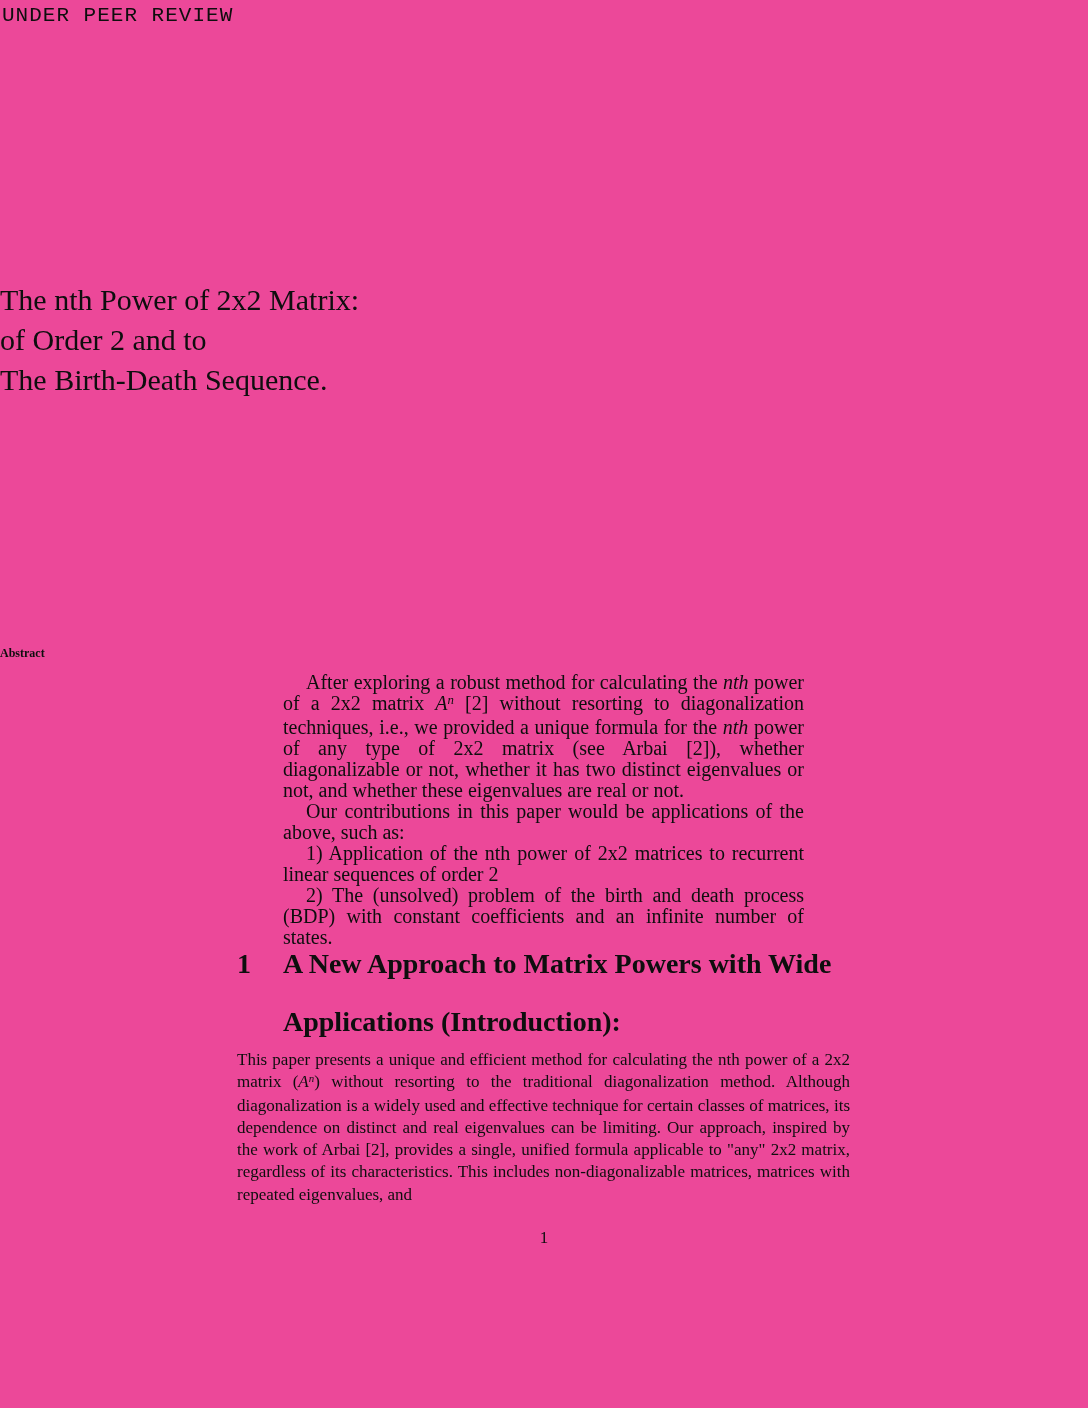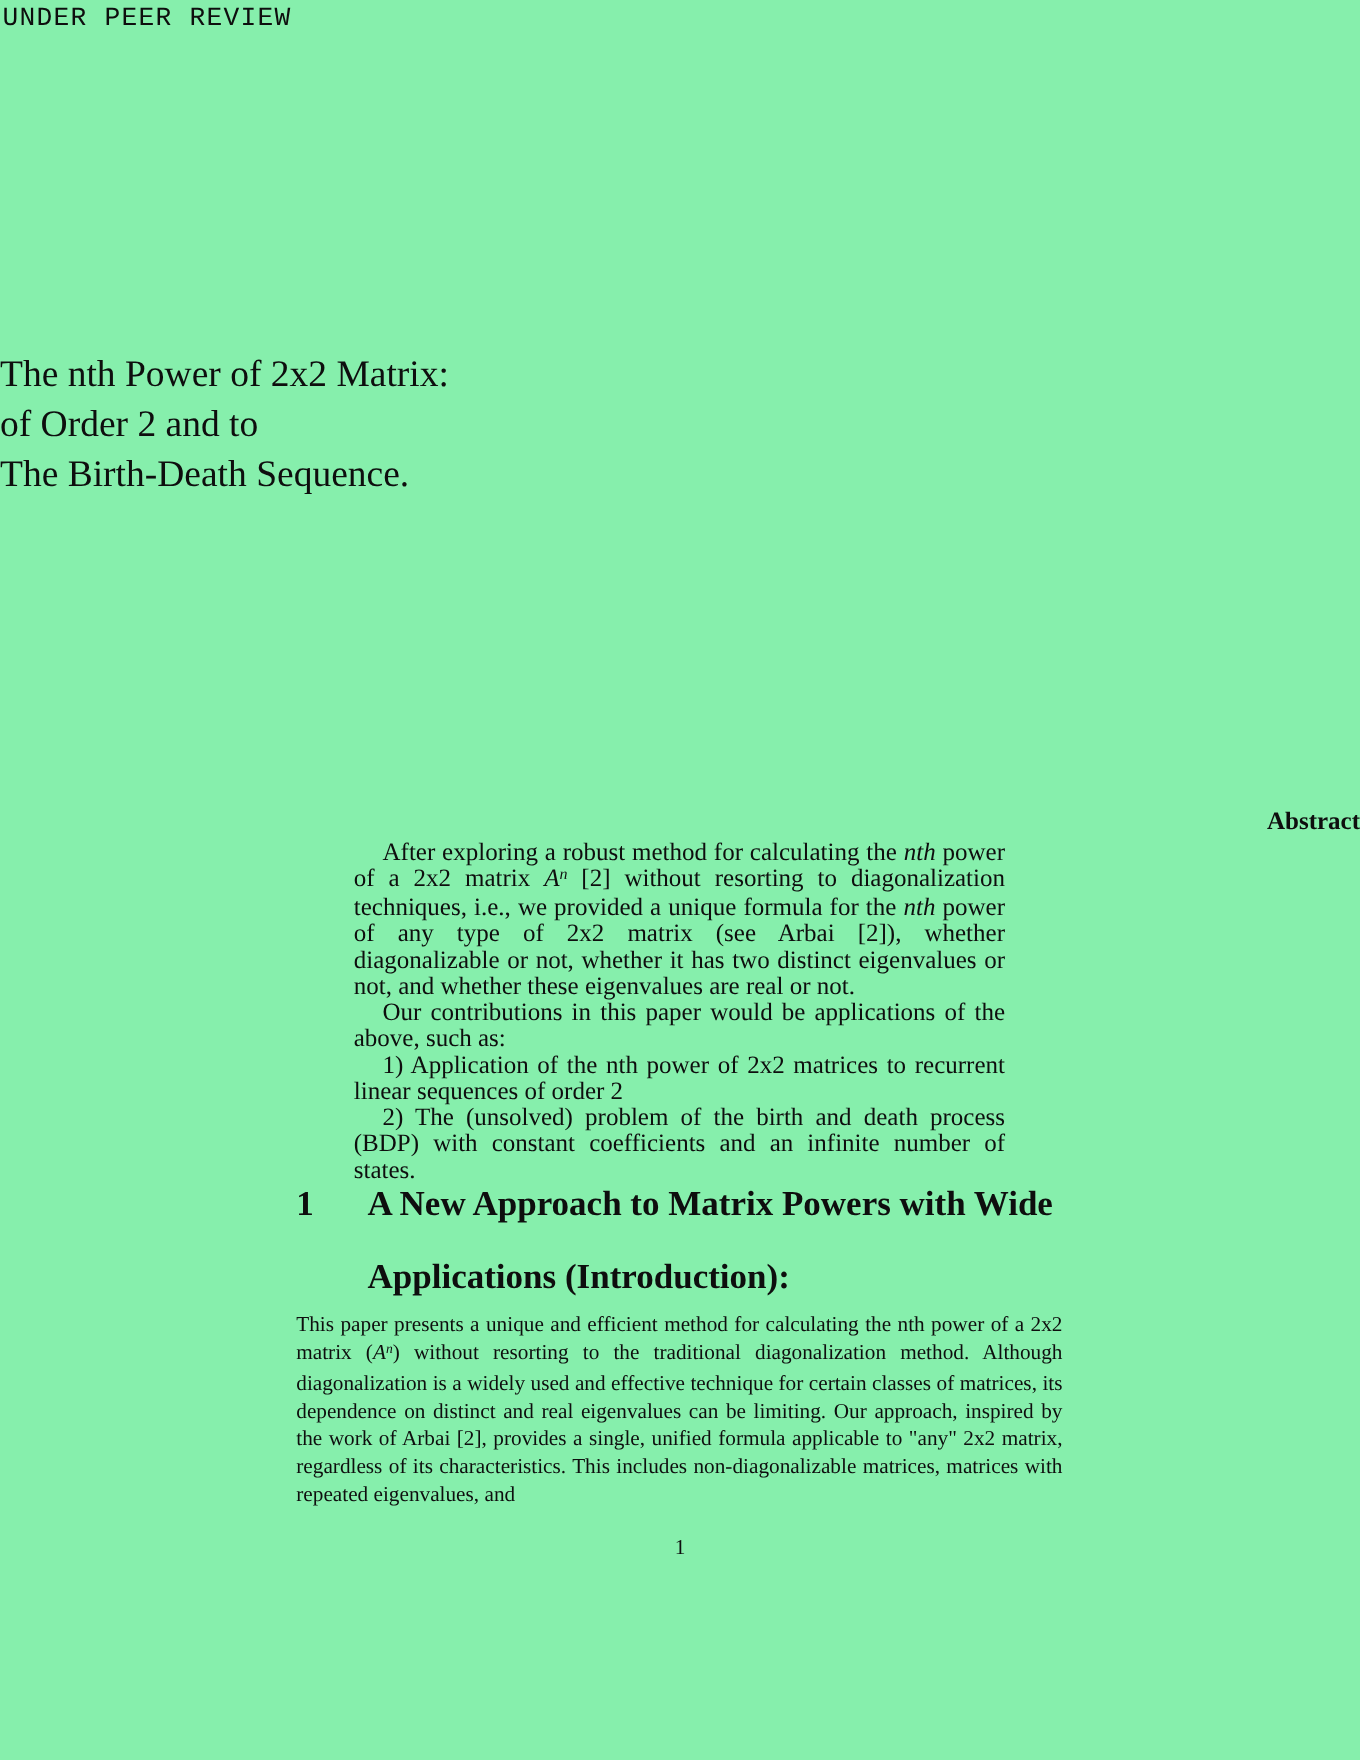--- a/index.html
+++ b/index.html
@@ -4,21 +4,21 @@
 <style>
   html, body {
     margin: 0;
     padding: 0;
     background: #ffffff;
   }
   .page {
     position: relative;
     width: 1088px;
     height: 1408px;
-    background: #86efac;
+    background: #ec4899;
     color: #0e0e0e;
     font-family: "Liberation Serif", serif;
     overflow: hidden;
   }
   .banner {
     position: absolute;
     top: 4px;
     left: 2px;
     font-family: "Liberation Mono", monospace;
     font-size: 21px;
@@ -32,23 +32,23 @@
     width: 100%;
     font-size: 30px;
     line-height: 40px;
   }
   .title-line { display: block; }
   .abstract-heading {
     position: absolute;
     top: 646px;
     left: 0;
     width: 100%;
-    text-align: right;
+    text-align: left;
     font-weight: bold;
-    font-size: 20px;
+    font-size: 12px;
   }
   .abstract-body {
     position: absolute;
     top: 672px;
     left: 283px;
     width: 521px;
     font-size: 20px;
     line-height: 21px;
     text-align: justify;
   }
@@ -64,21 +64,21 @@
     display: flex;
     font-weight: bold;
     font-size: 28px;
     line-height: 36px;
   }
   .sec-num {
     width: 46px;
     flex: 0 0 46px;
   }
   .sec-lines { flex: 1; }
-  .sec-line { display: block; margin-left: 11px; }
+  .sec-line { display: block; }
   .sec-line2 { margin-top: 22px; }
   .body-paragraph {
     position: absolute;
     top: 1049px;
     left: 237px;
     width: 613px;
     font-size: 17px;
     line-height: 22.3px;
     text-align: justify;
     margin: 0;

